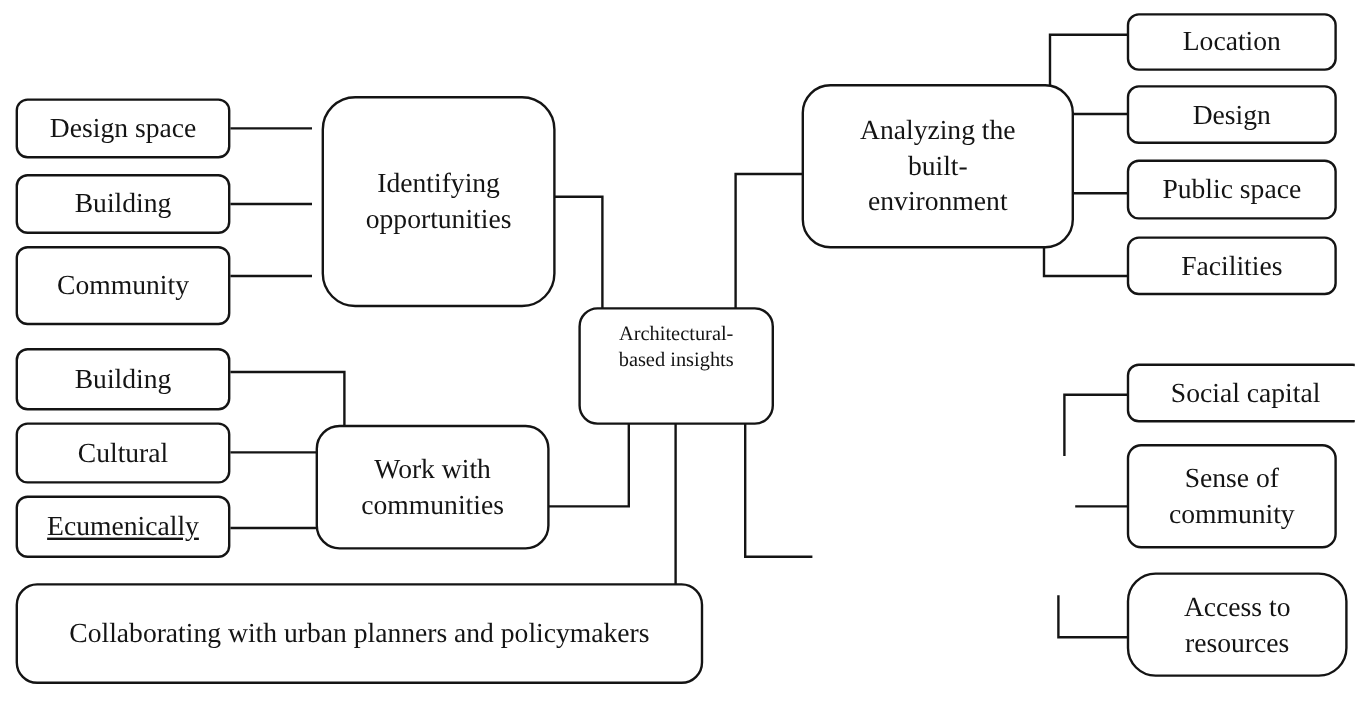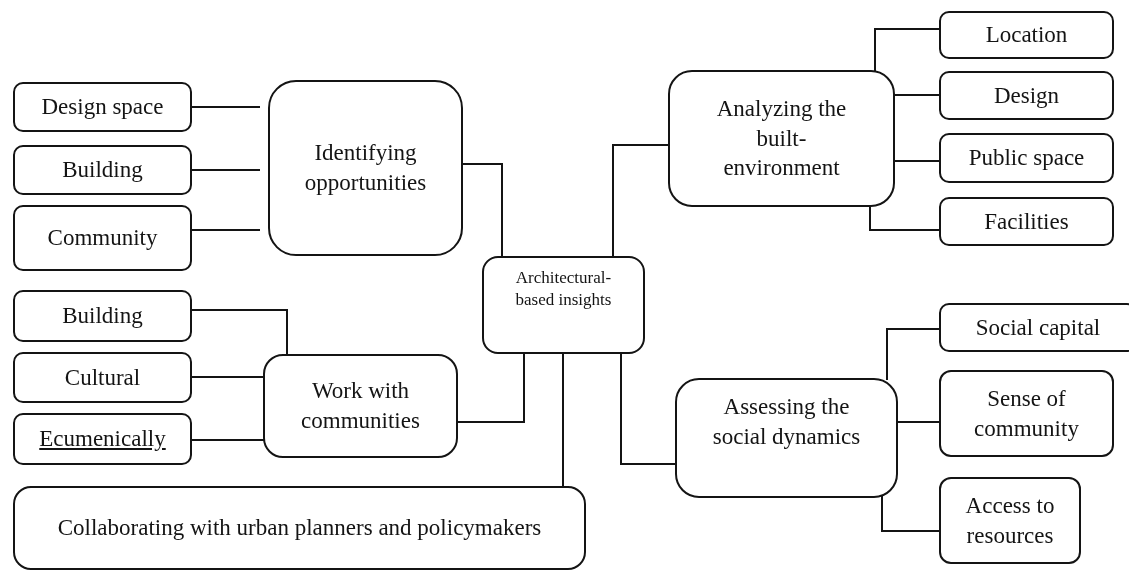--- a/index.html
+++ b/index.html
@@ -63,21 +63,21 @@
 
   
   #n-assessing{
     left:675px;top:378px;width:223px;height:120px;border-radius:24px;
     align-items:flex-start;padding-top:12px;
   }
   #n-assessing span{max-width:160px;}
   #n-social-capital{left:939px;top:303px;width:198px;height:49px;border-radius:10px;}
   #n-sense-community{left:939px;top:370px;width:175px;height:87px;border-radius:12px;}
   #n-sense-community span{max-width:110px;}
-  #n-access-resources{left:939px;top:477px;width:142px;height:87px;border-radius:12px;}
+  #n-access-resources{left:939px;top:477px;width:184px;height:87px;border-radius:24px;}
   #n-access-resources span{max-width:110px;}
 </style>
 </head>
 <body>
 
 <div class="diagram">
 
   <svg class="wires" viewBox="0 0 1129 587" xmlns="http://www.w3.org/2000/svg">
 
     <path d="M192 107 H260"></path>
@@ -147,23 +147,20 @@
   <div class="node" id="n-design">
     <span>Design</span>
   </div>
   <div class="node" id="n-public-space">
     <span>Public space</span>
   </div>
   <div class="node" id="n-facilities">
     <span>Facilities</span>
   </div>
 
-  <div class="node" id="n-assessing">
-    <span>Assessing the social dynamics</span>
-  </div>
   <div class="node" id="n-social-capital">
     <span>Social capital</span>
   </div>
   <div class="node" id="n-sense-community">
     <span>Sense of community</span>
   </div>
   <div class="node" id="n-access-resources">
     <span>Access to resources</span>
   </div>
 

